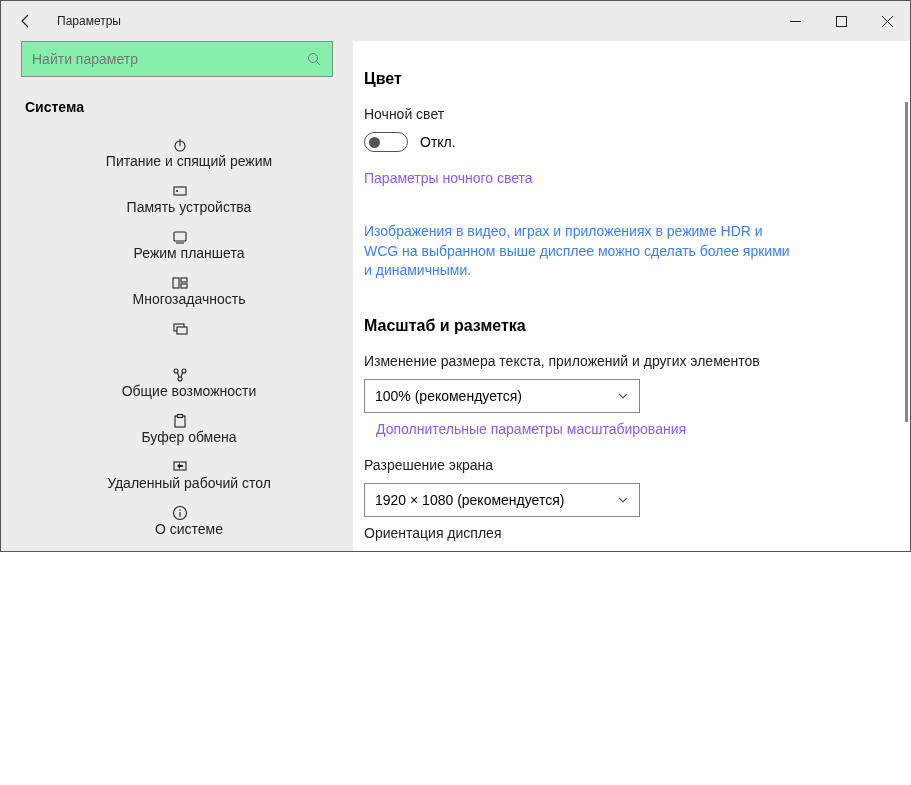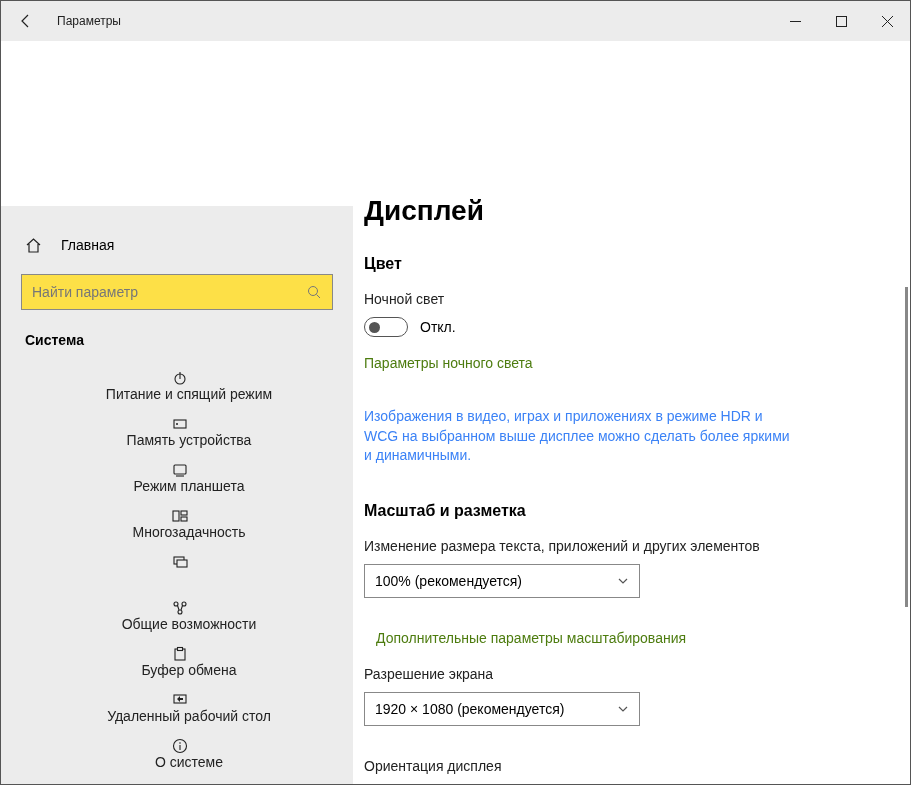--- a/index.html
+++ b/index.html
@@ -1,18 +1,18 @@
 <!DOCTYPE html>
 <html><head>
 <meta charset="utf-8">
 <style>
   * { box-sizing: border-box; margin: 0; padding: 0; font-family: "Segoe UI", Arial, sans-serif; }
   body { background: #fff; }
   .window {
-    width: 911px; height: 785px;
+    width: 911px; height: 552px;
     border: 1px solid #555;
     position: relative;
     display: flex;
     flex-direction: column;
     background: #fff;
   }
   .titlebar {
     height: 40px;
     display: flex;
     align-items: center;
@@ -37,21 +37,21 @@
     display:flex; align-items:center;
     padding: 6px 0 6px 24px;
     font-size: 14px;
     height: 42px;
   }
   .home-row .icon { width: 20px; margin-right: 16px; display:flex; align-items:center;}
   .searchbox {
     margin: 8px 20px 14px 20px;
     height: 36px;
     border: 1px solid #888;
-    background: #fde047;
+    background: #86efac;
     display:flex; align-items:center;
     padding: 0 10px;
     font-size: 14px;
     color: #777;
     justify-content: space-between;
   }
   .section-label {
     padding: 8px 0 6px 24px;
     font-size: 14px;
     font-weight: 600;
@@ -90,30 +90,30 @@
     margin-right: 12px;
     background:#fff;
   }
   .toggle .knob {
     width: 11px; height: 11px;
     background: #555;
     border-radius: 50%;
     position: absolute;
     left: 4px; top: 3.5px;
   }
-  .link { color: #4d7c0f; font-size: 14px; margin-bottom: 8px; display:block; }
+  .link { color: #8b5cf6; font-size: 14px; margin-bottom: 8px; display:block; }
   .desc { color: #3b82f6; font-size: 14px; line-height: 1.4; margin-bottom: 10px; max-width: 430px;}
   .block { margin-bottom: 36px; }
   .select {
     width: 276px; height: 34px;
     border: 1px solid #888;
     display:flex; align-items:center; justify-content:space-between;
     padding: 0 10px;
     font-size: 14px;
-    margin-bottom: 32px;
+    margin-bottom: 8px;
     gap: 6px;
   }
   .select .chev { color:#555; font-size:12px;}
   .scroll-dark {
     position:absolute; right:2px; width:3px; background:#888;
   }
   svg { display:block; }
 </style>
 </head>
 <body>

